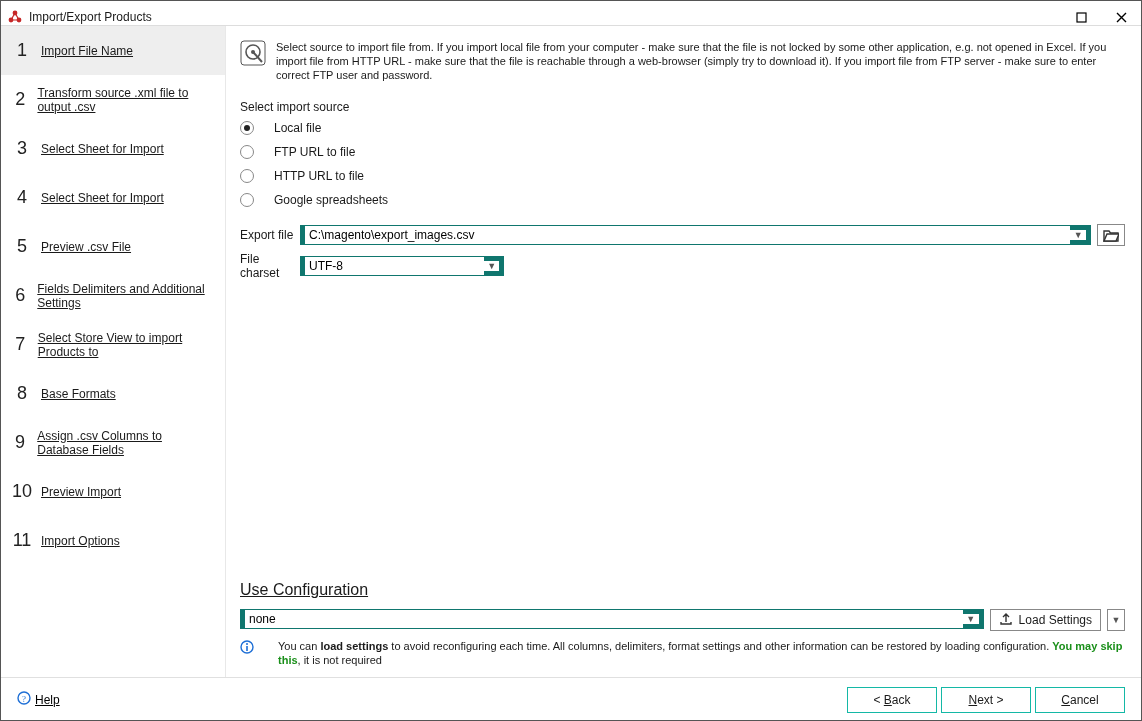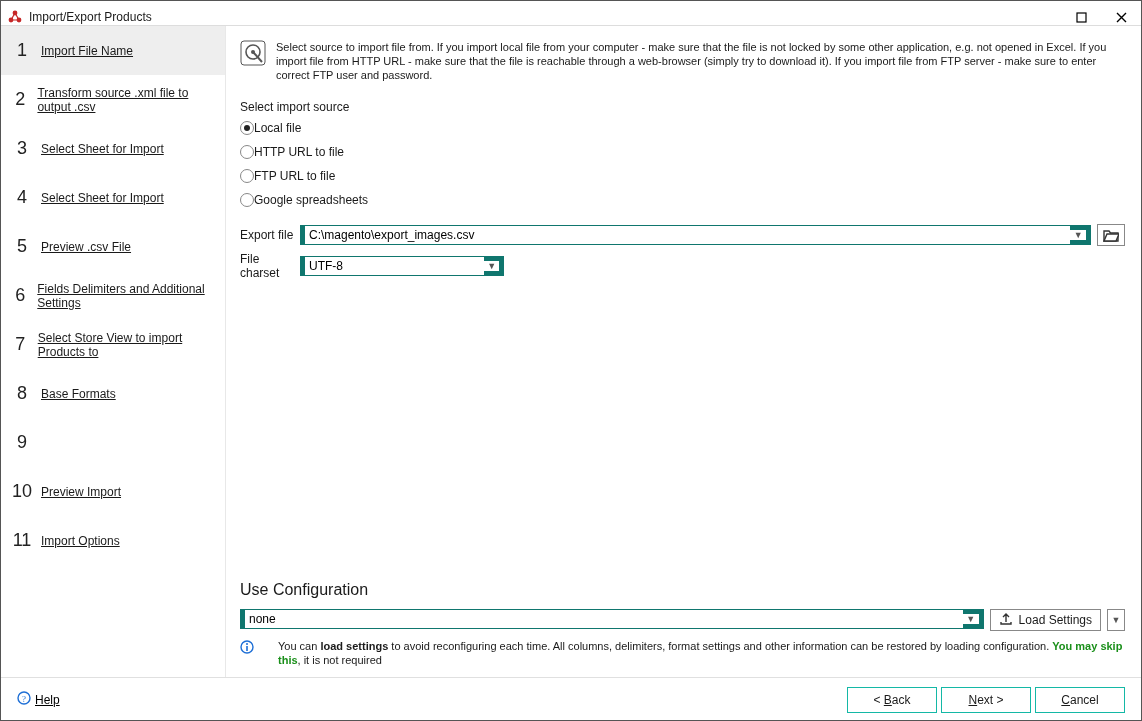--- a/index.html
+++ b/index.html
@@ -58,21 +58,21 @@
   position: relative;
   padding: 14px 16px 0 14px;
   display: flex;
   flex-direction: column;
 }
 .info-row { display:flex; gap:10px; margin-bottom:12px; }
 .hdd-icon { flex: 0 0 auto; }
 .info-text { font-size: 11px; line-height: 14px; }
 .section-label { font-size: 12px; margin: 6px 0 4px 0; }
 .radio-group { display:flex; flex-direction:column; gap:4px; margin-bottom:14px; }
-.radio-row { display:flex; align-items:center; gap:0; height:20px; cursor:pointer; }
+.radio-row { display:flex; align-items:center; gap:20px; height:20px; cursor:pointer; }
 .radio {
   width:14px; height:14px; border:1px solid #888; border-radius:50%; position:relative;
   display:inline-block;
 }
 .radio.checked::after {
   content:""; position:absolute; width:6px; height:6px; background:#222; border-radius:50%;
   top:3px; left:3px;
 }
 .form-row { display:flex; align-items:center; margin-bottom:6px; }
 .form-label { width:60px; font-size:12px; }
@@ -85,21 +85,21 @@
   font-family: inherit;
 }
 .combo .arrow { width:16px; text-align:center; font-size:9px; color:#555; }
 .file-combo { flex:1; }
 .browse-btn {
   width:28px; height:22px; margin-left:6px; border:1px solid #888; background:#fff;
   display:flex; align-items:center; justify-content:center; cursor:pointer;
 }
 .charset-combo { width:204px; }
 .spacer-fill { flex:1; }
-.use-config-title { font-size:16px; margin-bottom:10px; margin-top:20px; }
+.use-config-title { font-size:16px; margin-bottom:10px; margin-top:20px;text-decoration:underline; }
 .config-row { display:flex; gap:6px; margin-bottom:8px; }
 .config-combo { flex:1; }
 .load-btn {
   height:22px; border:1px solid #888; background:#fff; display:flex; align-items:center;
   padding: 0 8px; gap:6px; cursor:pointer; font-size:12px;
 }
 .dropdown-btn {
   width:18px; height:22px; border:1px solid #888; background:#fff;
   display:flex; align-items:center; justify-content:center; cursor:pointer; font-size:9px; color:#555;
 }
@@ -178,20 +178,21 @@
     <div class="step">
       <div class="step-num">7</div>
       <div class="step-label">Select Store View to import Products to</div>
     </div>
     <div class="step">
       <div class="step-num">8</div>
       <div class="step-label">Base Formats</div>
     </div>
     <div class="step">
       <div class="step-num">9</div>
+      <div class="step-label">Assign .csv Columns to Database Fields</div>
     </div>
     <div class="step">
       <div class="step-num">10</div>
       <div class="step-label">Preview Import</div>
     </div>
     <div class="step">
       <div class="step-num">11</div>
       <div class="step-label">Import Options</div>
     </div>
   </div>
@@ -210,25 +211,25 @@
     </div>
 
     <div class="section-label">Select import source</div>
     <div class="radio-group">
       <div class="radio-row">
         <span class="radio checked"></span>
         <span>Local file</span>
       </div>
       <div class="radio-row">
         <span class="radio"></span>
-        <span>HTTP URL to file</span>
+        <span>FTP URL to file</span>
       </div>
       <div class="radio-row">
         <span class="radio"></span>
-        <span>FTP URL to file</span>
+        <span>HTTP URL to file</span>
       </div>
       <div class="radio-row">
         <span class="radio"></span>
         <span>Google spreadsheets</span>
       </div>
     </div>
 
     <div class="form-row">
       <div class="form-label">Export file</div>
       <div class="combo file-combo">

